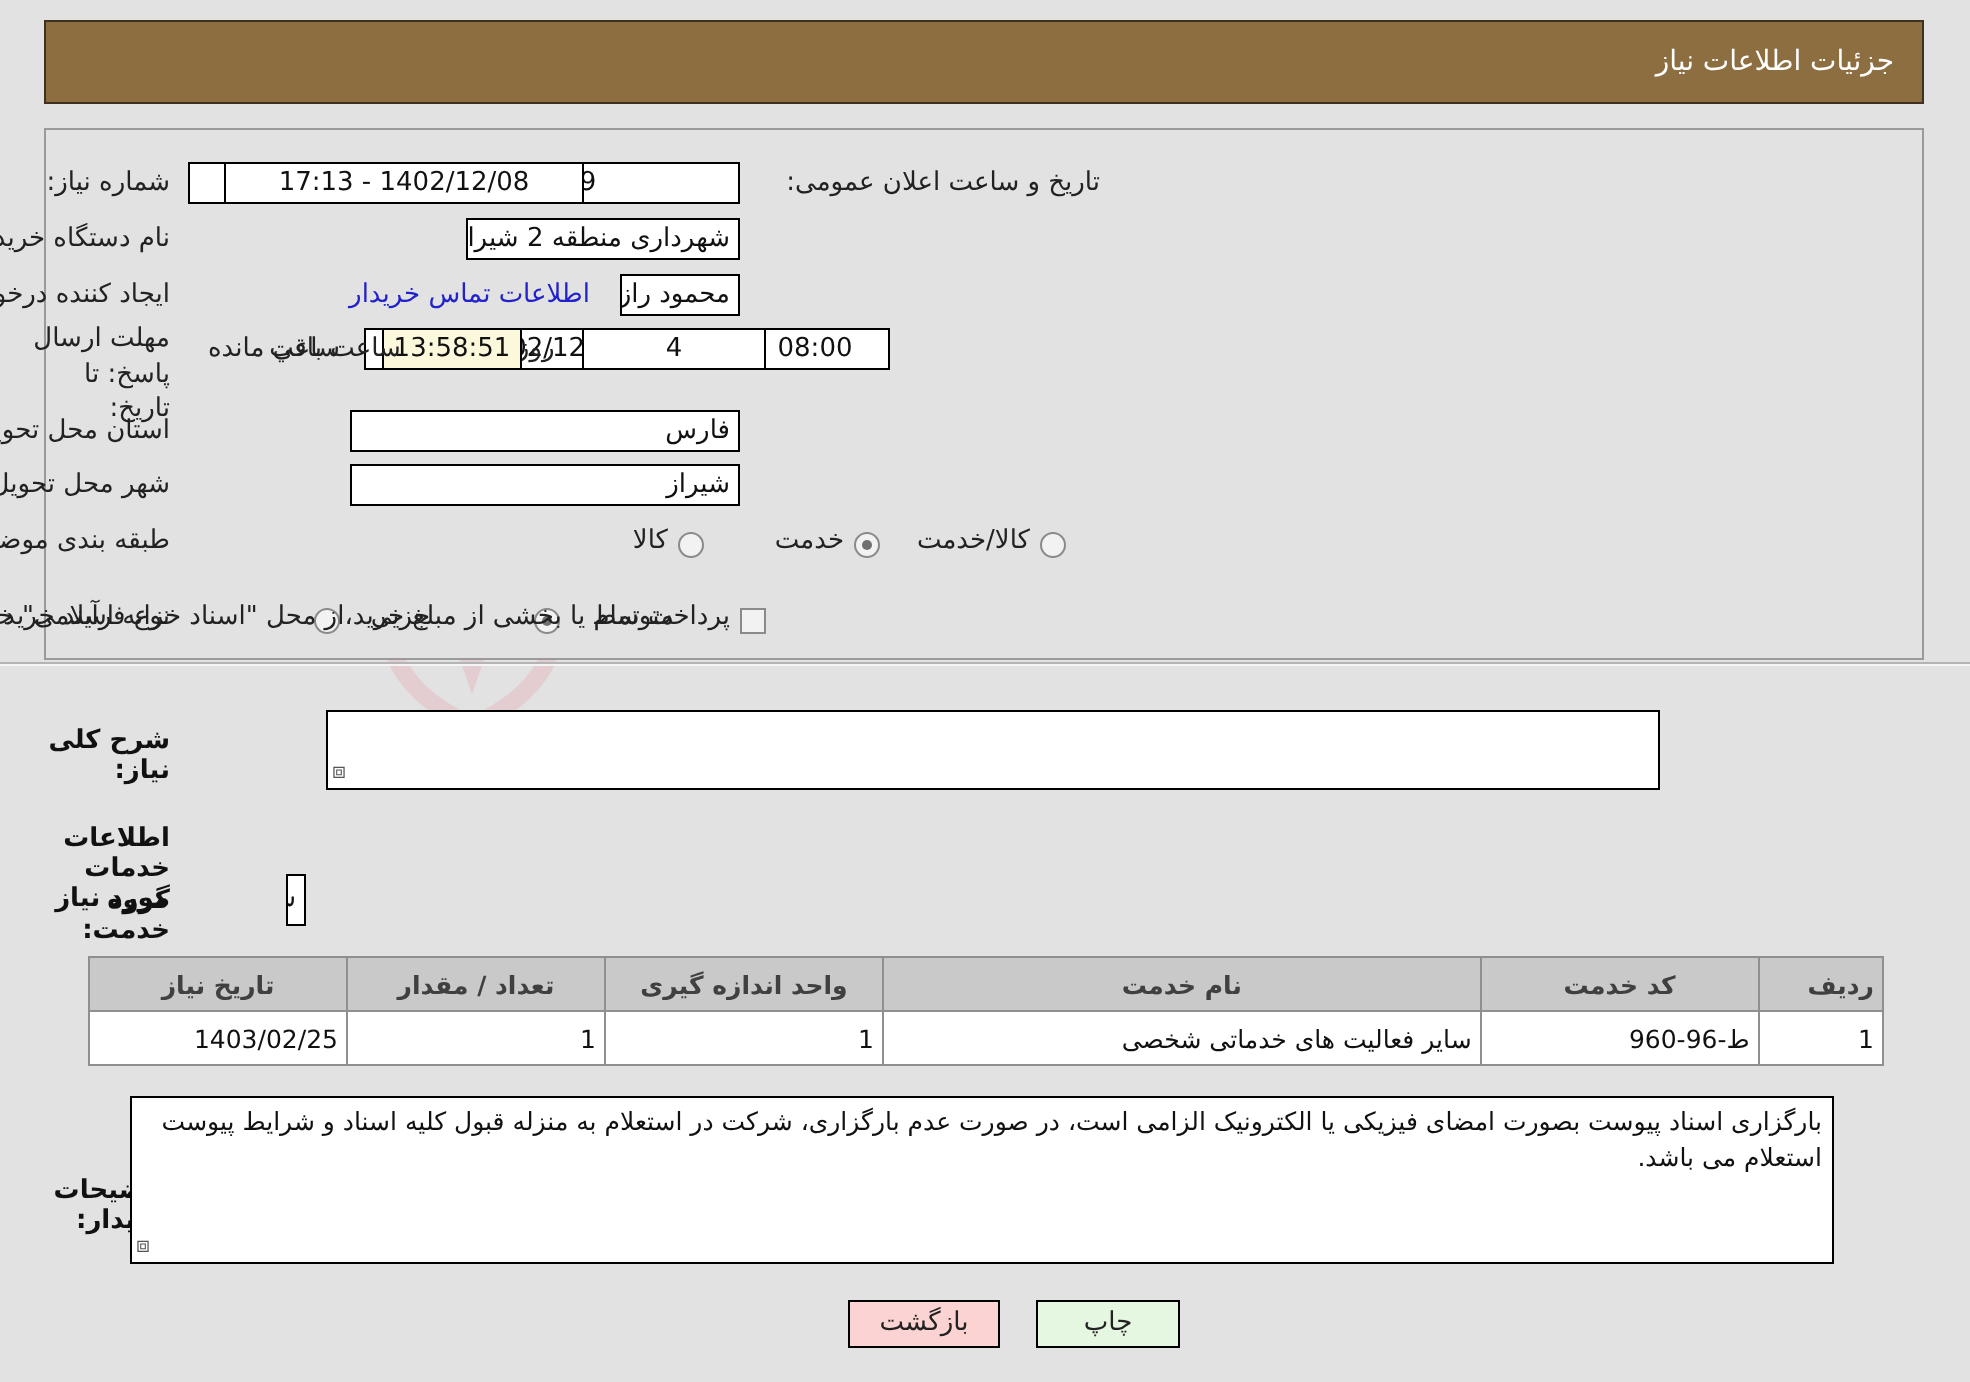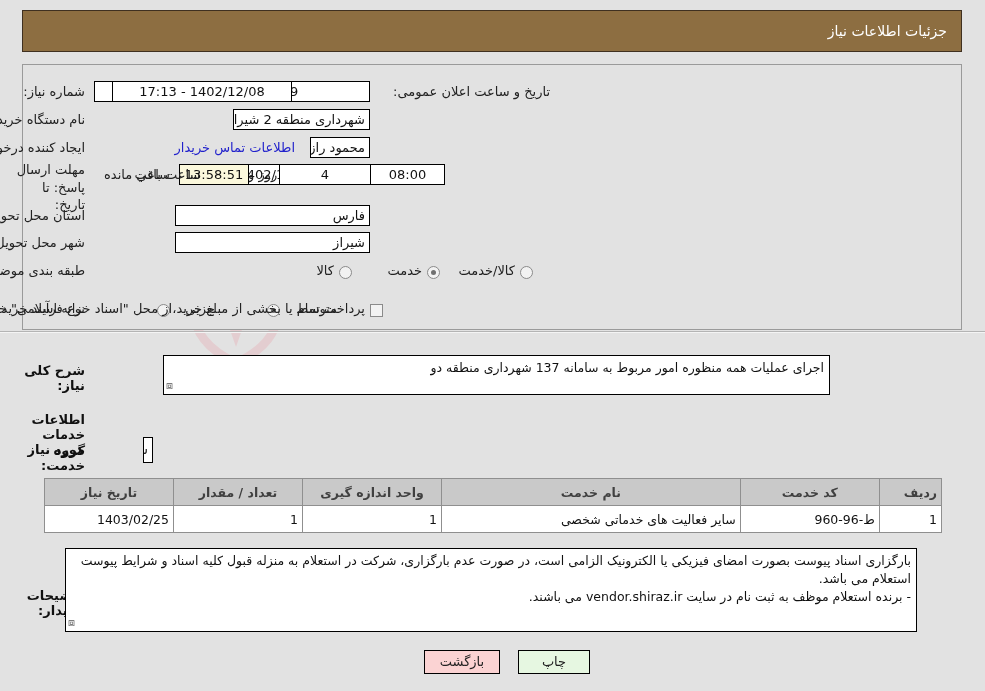--- a/index.html
+++ b/index.html
@@ -92,21 +92,21 @@
     border: 1px solid #000000;
     box-sizing: border-box;
     height: 21px;
     line-height: 19px;
     font-size: 13px;
     color: #111;
     padding: 0 4px;
     white-space: nowrap;
     overflow: hidden;
   }
-  .fld.c  { text-align: center; }
+  .fld.c  { text-align: center; margin-left: 12px; }
   .fld.r  { text-align: right; }
   .fld.yellow { background: #fbf8dc; }
 
   .link {
     position: absolute;
     color: #2222cc;
     font-size: 13px;
     white-space: nowrap;
     cursor: pointer;
   }
@@ -294,21 +294,20 @@
 <div class="radio sel" style="right:705px; top:304px; z-index:9;"></div>
 <div class="plain" style="right:648px; top:301px; z-index:9;">متوسط</div>
 
 <div class="chk" style="right:602px; top:304px; z-index:9;"></div>
 <div class="plain" style="right:620px; top:301px; left:120px; text-align:right; z-index:9;">پرداخت تمام یا بخشی از مبلغ خرید،از محل "اسناد خزانه اسلامی" خواهد بود.</div>
 
 <div class="divider" style="top:331px;"></div>
 
 <div class="section-h" style="right:900px; top:363px; z-index:9;">شرح کلی نیاز:</div>
 <div class="ta" style="right:155px; top:355px; left:163px; height:40px; z-index:9;">
-  <span>اجرای عملیات همه منظوره امور مربوط به سامانه 137 شهرداری منطقه دو</span>
   <span class="grip">⧈</span>
 </div>
 
 <div class="section-h" style="right:900px; top:412px; z-index:9;">اطلاعات خدمات مورد نیاز</div>
 
 <div class="section-h" style="right:900px; top:443px; z-index:9;">گروه خدمت:</div>
 <div class="fld r" style="right:832px; top:437px; left:178px; height:26px; line-height:24px; z-index:9;">سایر فعالیت‌های خدماتی</div>
 
 <table id="items-table">
   <thead>
@@ -329,18 +328,17 @@
       <td>1</td>
       <td>1</td>
       <td>1403/02/25</td>
     </tr>
   </tbody>
 </table>
 
 <div class="section-h" style="right:900px; top:588px; z-index:9;">توضیحات خریدار:</div>
 <div class="ta" style="right:68px; top:548px; left:65px; height:84px; z-index:9;">
   <div>بارگزاری اسناد پیوست بصورت امضای فیزیکی یا الکترونیک الزامی است، در صورت عدم بارگزاری، شرکت در استعلام به منزله قبول کلیه اسناد و شرایط پیوست استعلام می باشد.</div>
-  <div>- برنده استعلام موظف به ثبت نام در سایت vendor.shiraz.ir می باشند.</div>
   <span class="grip">⧈</span>
 </div>
 
 <div class="btn back" style="left:424px; top:650px; width:76px;">بازگشت</div>
 <div class="btn print" style="left:518px; top:650px; width:72px;">چاپ</div>
 
 </body></html>

